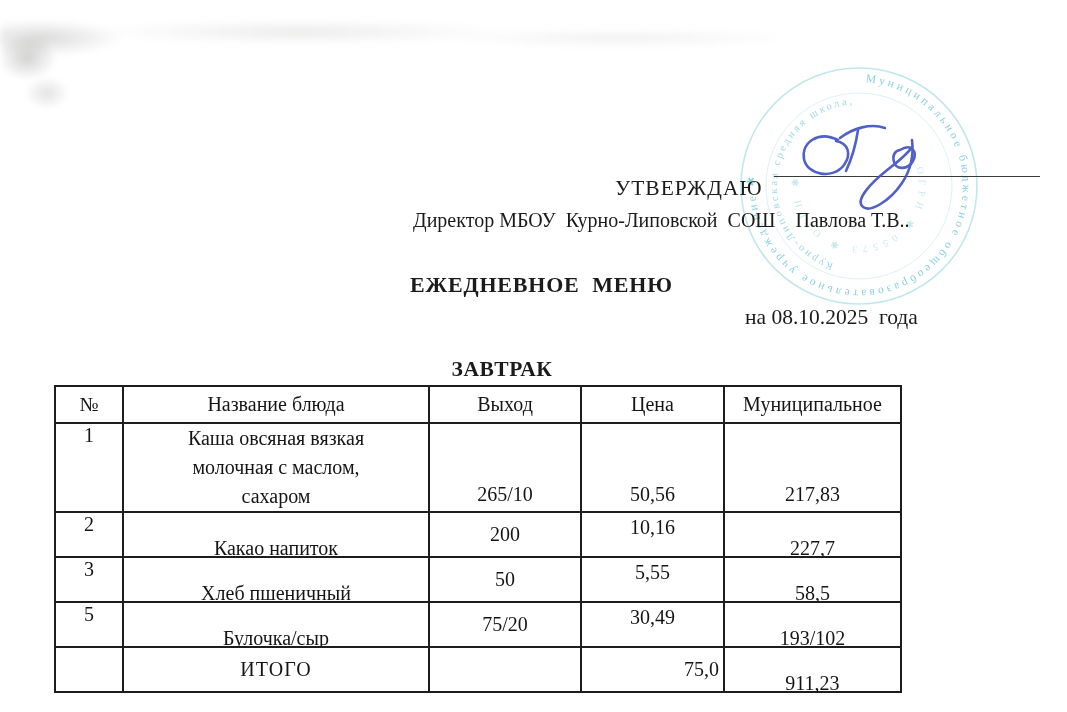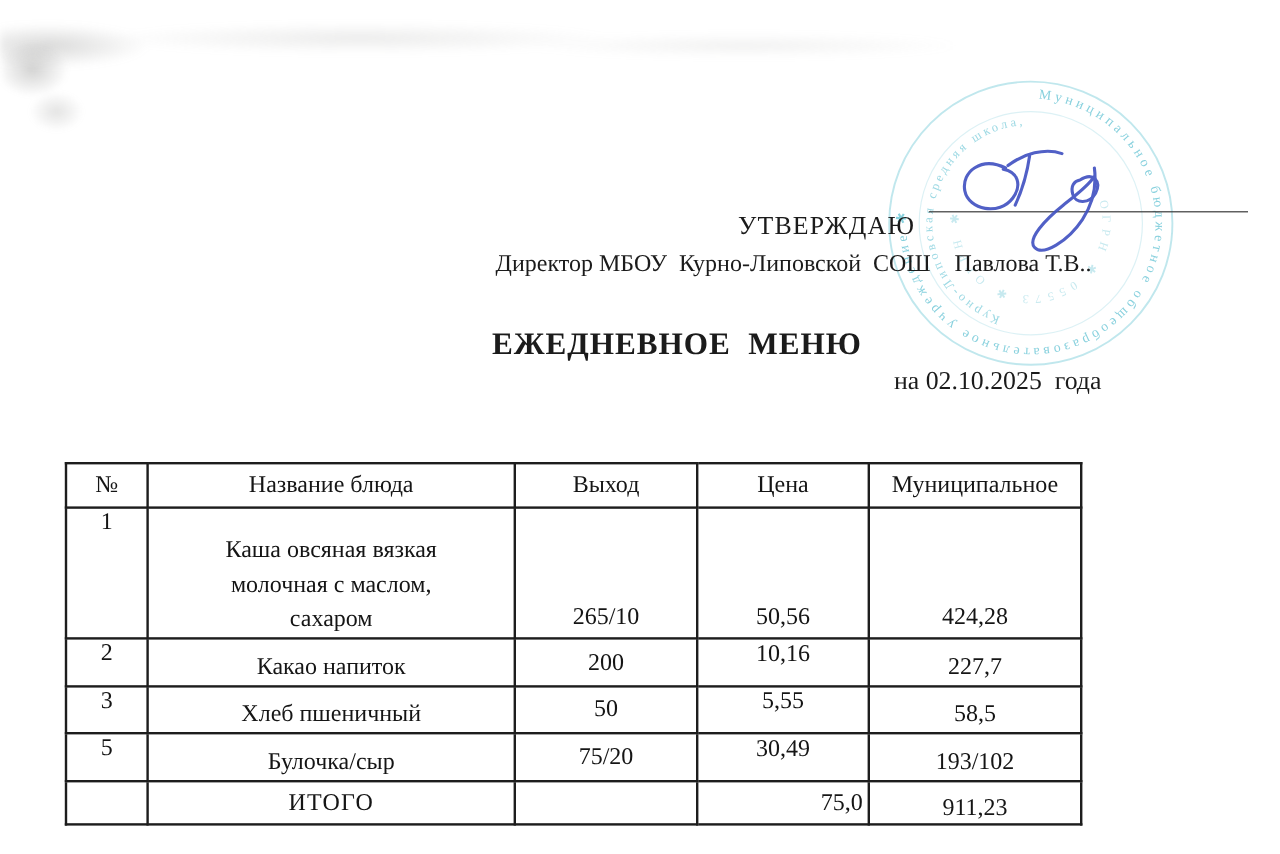--- a/index.html
+++ b/index.html
@@ -27,21 +27,21 @@
     position:absolute;left:615px;top:149px;font-size:21.5px;letter-spacing:1px;white-space:pre;margin-top:27px;
   }
   .sig-line{
     position:absolute;left:774px;top:160px;width:266px;height:16px;
     border-bottom:1.6px solid #3a3a3a;
   }
   .director-line{
     position:absolute;left:413px;top:209px;font-size:20px;white-space:pre;text-align:right;
   }
   .doc-title{
-    position:absolute;left:410px;top:272px;font-size:26px;font-weight:bold;
+    position:absolute;left:410px;top:272px;font-size:22px;font-weight:bold;
     letter-spacing:.8px;white-space:pre;
   }
   .date-line{
     position:absolute;left:745px;top:305px;font-size:21.5px;white-space:pre;
   }
   .section-title{
     position:absolute;left:54px;top:357px;width:846px;text-align:center;text-indent:50px;
     font-size:21.5px;font-weight:bold;letter-spacing:.6px;
   }
   .stamp-svg{position:absolute;left:733px;top:60px;}
@@ -50,24 +50,24 @@
     position:absolute;left:54px;top:385px;border-collapse:collapse;table-layout:fixed;
     font-size:20px;color:#151515;
   }
   .menu-table td,.menu-table th{
     border:2px solid #1d1d1d;padding:0 4px;font-weight:normal;overflow:hidden;
   }
   .menu-table th{text-align:center;vertical-align:middle;}
   .c-num{text-align:center;vertical-align:top;padding-top:2px;}
   .c-name{text-align:center;vertical-align:middle;}
   .c-out,.c-price,.c-cal{text-align:center;vertical-align:middle;}
-  tr.r1 .c-name{vertical-align:top;padding-top:20px;line-height:29px;white-space:pre-line;}
+  tr.r1 .c-name{vertical-align:top;padding-top:0;line-height:29px;white-space:pre-line;}
   tr.r1 .c-out,tr.r1 .c-price,tr.r1 .c-cal{vertical-align:bottom;padding-bottom:5px;}
   .u{display:inline-block;transform:translateY(-7px);}
-  .d{display:inline-block;transform:translateY(4px);}
+  .d{display:inline-block;transform:translateY(4px);margin-top:20px;}
   .b{font-weight:bold;text-align:right;}
   .total-label{letter-spacing:1px;}
 </style>
 </head>
 <body>
 
 <div class="page">
 
   <div class="scan-noise"></div>
   <div class="corner-noise"></div>
@@ -99,21 +99,22 @@
       <path d="M 48,22 C 28,12 11,25 14,41 C 17,57 43,62 54,47 C 62,36 58,25 46,23"></path>
       <path d="M 50,20 C 63,10 81,5 95,10"></path>
       <path d="M 68,12 C 66,26 62,40 56,53"></path>
       <path d="M 110,32 C 121,25 128,33 123,43 C 118,52 106,52 104,44 C 102,37 105,33 110,32"></path>
       <path d="M 122,22 C 124,38 120,53 112,65 C 100,83 79,96 72,88 C 66,81 81,65 96,53 C 106,45 117,37 122,29"></path>
     </g>
   </svg>
 
   <div class="director-line">Директор МБОУ  Курно-Липовской  СОШ    Павлова Т.В..</div>
   <div class="doc-title">ЕЖЕДНЕВНОЕ  МЕНЮ</div>
-  <div class="date-line">на 02.10.2025  года</div>
+  <div class="date-line">на 08.10.2025  года</div>
+  <div class="section-title">ЗАВТРАК</div>
 
   <table class="menu-table">
     <colgroup>
       <col style="width:68px">
         <col style="width:306px">
         <col style="width:152px">
       <col style="width:143px">
         <col style="width:177px">
     </colgroup>
     <tbody>
@@ -124,21 +125,21 @@
         <th>Цена</th>
         <th>Муниципальное</th>
       </tr>
       <tr class="r1" style="height:86px">
         <td class="c-num">1</td>
         <td class="c-name">Каша овсяная вязкая
 молочная с маслом,
 сахаром</td>
         <td class="c-out">265/10</td>
         <td class="c-price">50,56</td>
-        <td class="c-cal">424,28</td>
+        <td class="c-cal">217,83</td>
       </tr>
       <tr style="height:40px">
         <td class="c-num">2</td>
         <td class="c-name"><span class="d">Какао напиток</span></td>
         <td class="c-out">200</td>
         <td class="c-price"><span class="u">10,16</span></td>
         <td class="c-cal"><span class="d">227,7</span></td>
       </tr>
       <tr style="height:39px">
         <td class="c-num">3</td>

